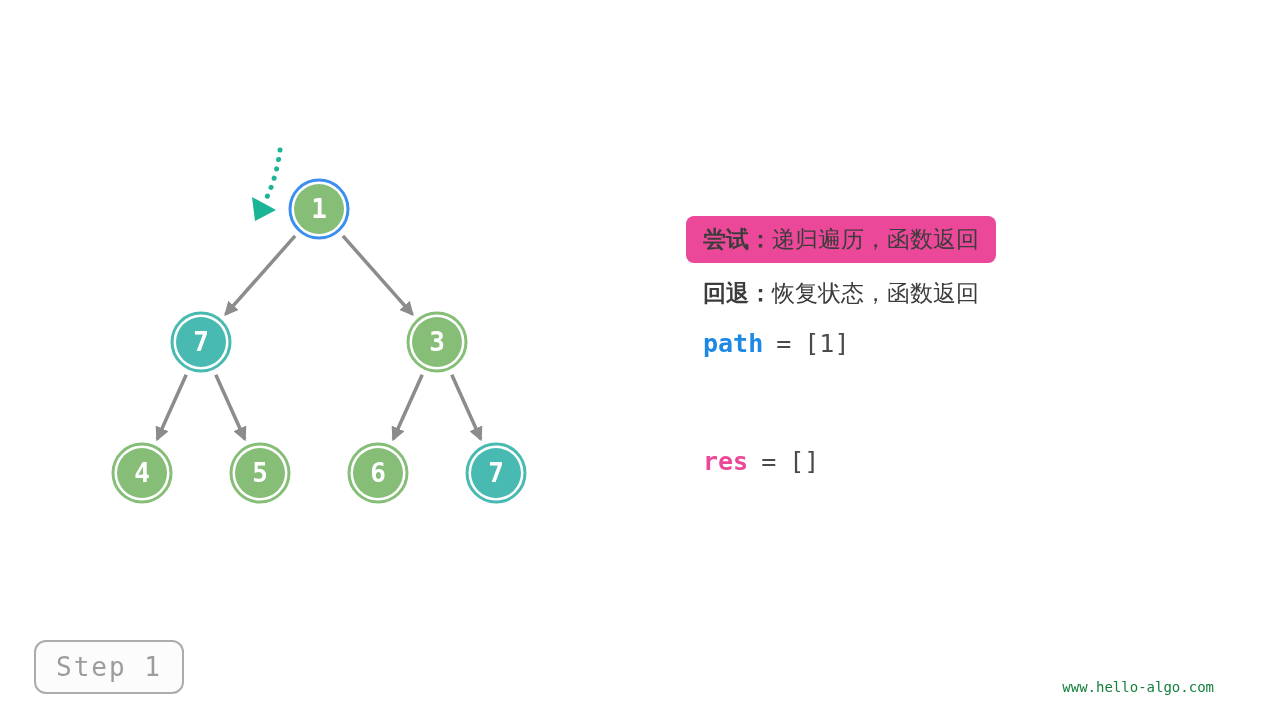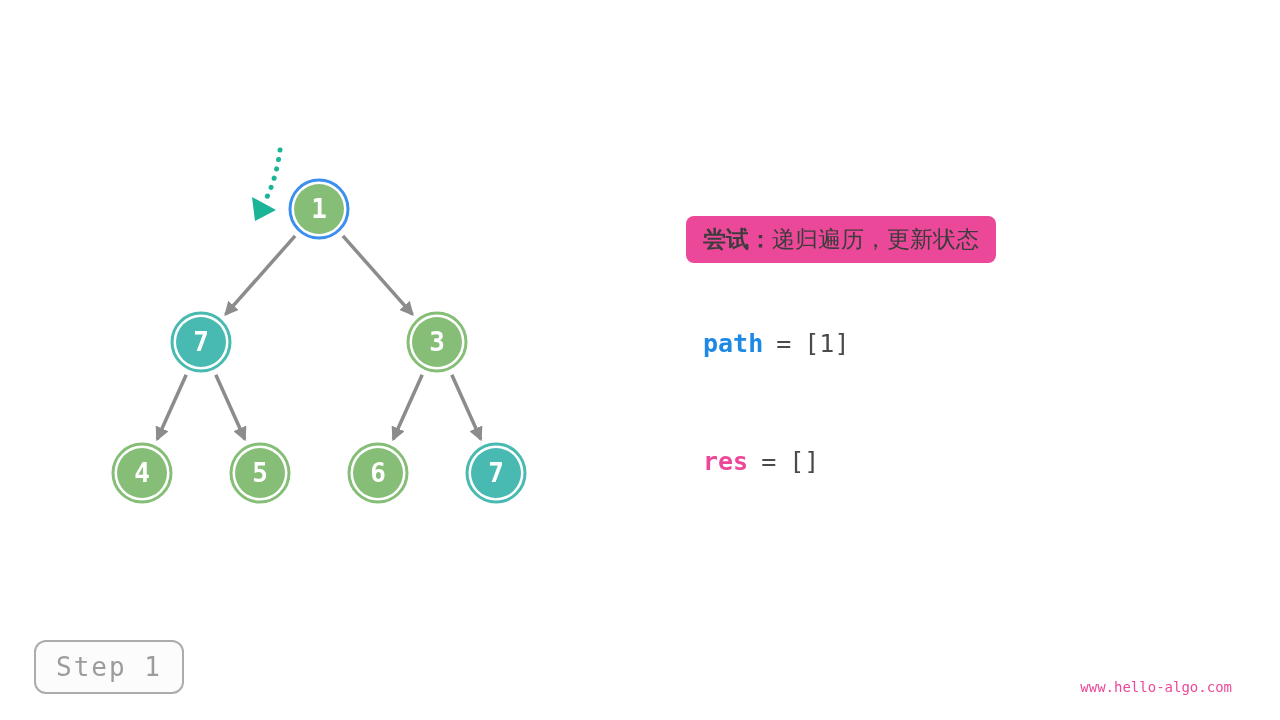--- a/index.html
+++ b/index.html
@@ -30,22 +30,22 @@
   .path-line{top:320px;}
   .res-line{top:438px;}
   .step-badge{
     position:absolute;left:34px;top:640px;width:146px;height:50px;
     background:#FCFCFC;border:2px solid #ACACAC;border-radius:12px;
     display:flex;align-items:center;justify-content:center;
     font-family:"DejaVu Sans Mono",monospace;font-weight:normal;font-size:26px;
     letter-spacing:2px;color:#9C9C9C;
   }
   .watermark{
-    position:absolute;right:48px;top:679px;
-    font-family:"DejaVu Sans Mono",monospace;font-size:14px;color:#ec4899;
+    position:absolute;right:66px;top:679px;
+    font-family:"DejaVu Sans Mono",monospace;font-size:14px;color:#15803d;
   }
 </style>
 </head>
 <body>
 
 <div class="stage">
 
   <svg class="tree-svg" width="1280" height="720" viewBox="0 0 1280 720">
     <defs>
       <marker id="arrowhead" viewBox="0 0 10 10" refX="8.5" refY="5" markerWidth="4" markerHeight="4" orient="auto-start-reverse">
@@ -98,23 +98,27 @@
         </g>
       </g>
     <g id="pointer-layer">
         <path d="M280,150 C278,166 274,182 267,197" fill="none" stroke="#1AB497" stroke-width="5" stroke-linecap="round" stroke-dasharray="0.1 9.5"></path>
         <polygon points="252,197 255,221 276,210" fill="#1AB497"></polygon>
       </g>
   </svg>
 
   <div class="panel-line try-line" style="background: #ec4899;">
     <span class="lbl">尝试：</span>
-      <span>递归遍历，更新状态</span>
+      <span>递归遍历，函数返回</span>
   </div>
 
+  <div class="panel-line back-line">
+    <span class="lbl">回退：</span>
+      <span>恢复状态，函数返回</span>
+  </div>
 
   <div class="var-line path-line">
     <span class="vname" id="path-var" style="color: rgb(30, 136, 229);">path</span>
     <span>=</span>
     <span>[1]</span>
   </div>
 
   <div class="var-line res-line">
     <span class="vname" id="res-var" style="color: #ec4899;">res</span>
     <span>=</span>

